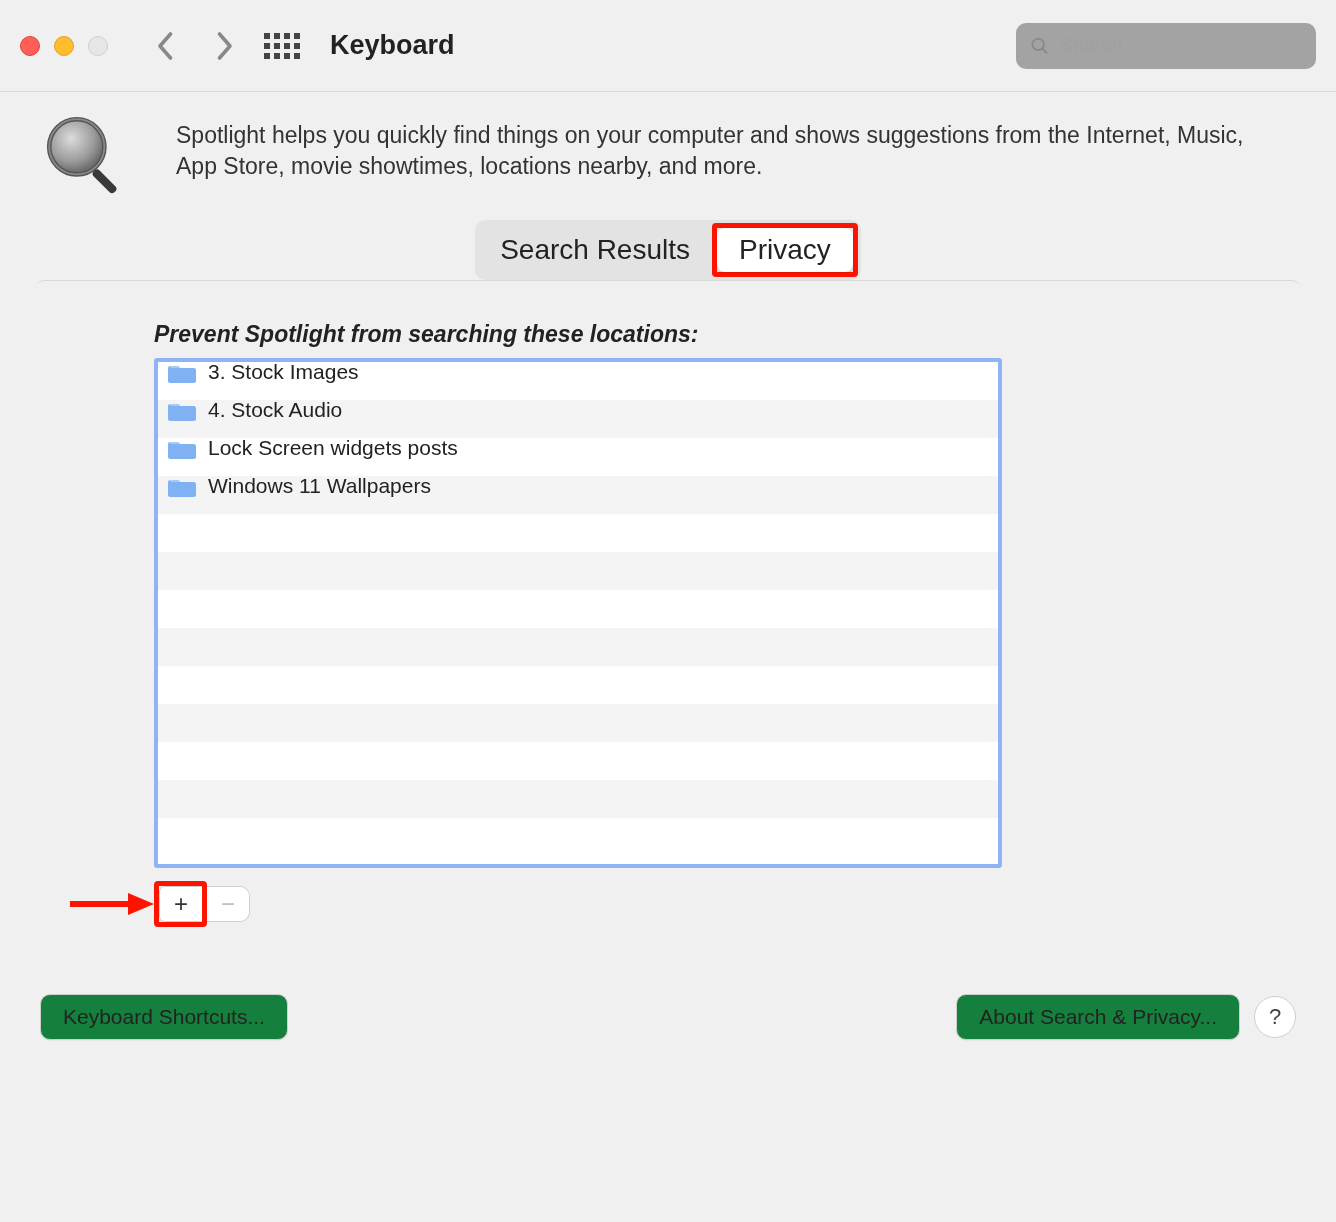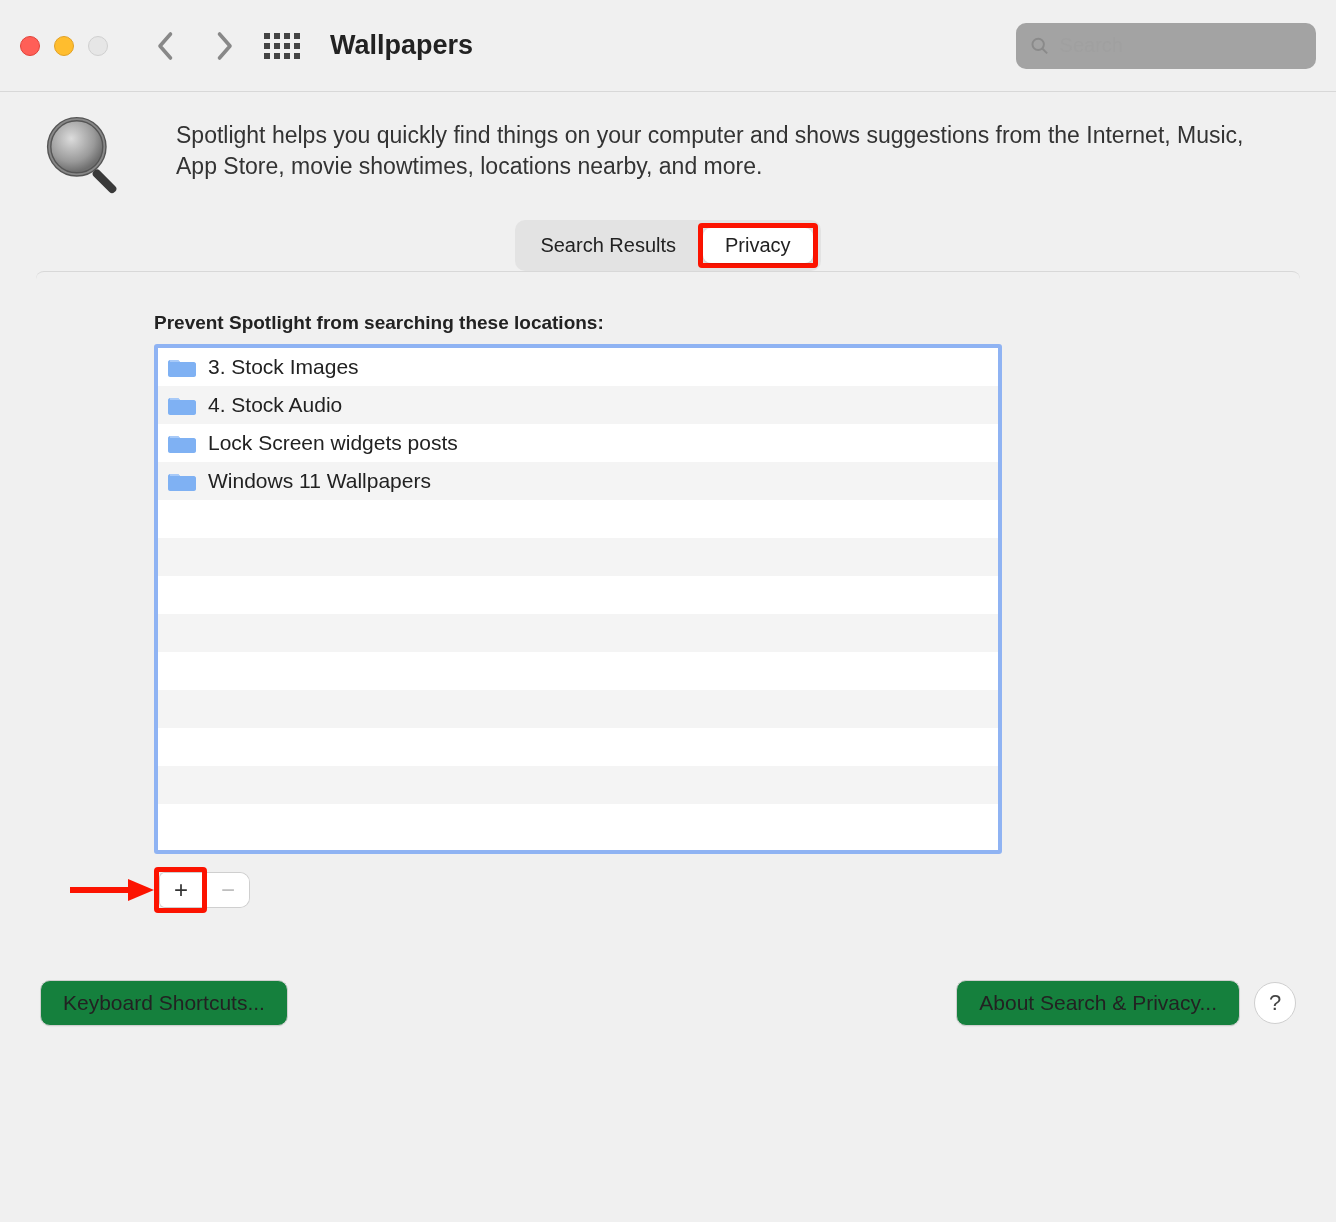--- a/index.html
+++ b/index.html
@@ -59,47 +59,47 @@
     padding: 18px 70px 18px 40px; gap: 44px;
   }
   .spotlight-icon { width:92px; height:92px; position:relative; flex-shrink:0;}
   .header-text { font-size:23px; color:#333; line-height:1.35; padding-top:10px;}
 
   .tabs-row { display:flex; justify-content:center; }
   .tabs {
     display:flex; background:#e3e3e3; border-radius:10px; padding:3px; gap:0;
   }
   .tab {
-    padding: 6px 22px; font-size:20px; color:#222; border-radius:8px;
+    padding: 6px 22px; font-size:28px; color:#222; border-radius:8px;
     cursor:pointer; border:none; background:transparent;
   }
   .tab.active {
     background:#fff; box-shadow:0 1px 2px rgba(0,0,0,0.12);
   }
   .tab-highlight { border:5px solid #fc1300; display:inline-flex; border-radius:4px; }
 
   .panel {
     margin: 0 36px 30px 36px;
     border-top: 1px solid #d8d8d8;
     border-radius: 8px;
     padding: 40px 118px 40px 118px;
   }
-  .panel h3 { font-size:19px; font-weight:700; color:#222; margin-bottom:10px;}
+  .panel h3 { font-size:23px; font-weight:700; color:#222; margin-bottom:10px;font-style:italic;}
   .panel .sub { font-size:20px; color:#444; margin-bottom:16px;}
 
   .list-box {
     background:#fff;
     width: 848px;
     height: 510px;
     border:4px solid #8fb3f3;
     border-radius:3px;
     overflow:hidden;
   }
   .row {
-    display:flex; align-items:center;
+    display:flex; align-items:flex-end;
     height:38px; padding: 16px 10px; gap:12px;
     font-size:21px; color:#222;
   }
   .row:nth-child(even){ background:#f4f4f4; }
   .row:nth-child(odd){ background:#ffffff; }
   .folder-icon { width:28px; height:22px; flex-shrink:0;}
 
   .addremove-row { display:flex; align-items:center; margin-top:16px; position:relative; height:40px;}
   .arrow-indicator {
     position:absolute; left:-88px; top:50%; transform:translateY(-50%);
@@ -163,21 +163,21 @@
           <span></span>
           <span></span>
           <span></span>
           <span></span>
           <span></span>
           <span></span>
           <span></span>
           <span></span>
         </div>
     </div>
-    <div class="title">Wallpapers</div>
+    <div class="title">Keyboard</div>
     <div class="spacer"></div>
     <div class="search-box">
       <svg viewBox="0 0 24 24" fill="none" stroke="currentColor" stroke-width="2.4">
           <circle cx="10" cy="10" r="7"></circle>
           <line x1="21" y1="21" x2="15" y2="15"></line>
         </svg>
       <input type="text" placeholder="Search" style="">
     </div>
   </div>
 

